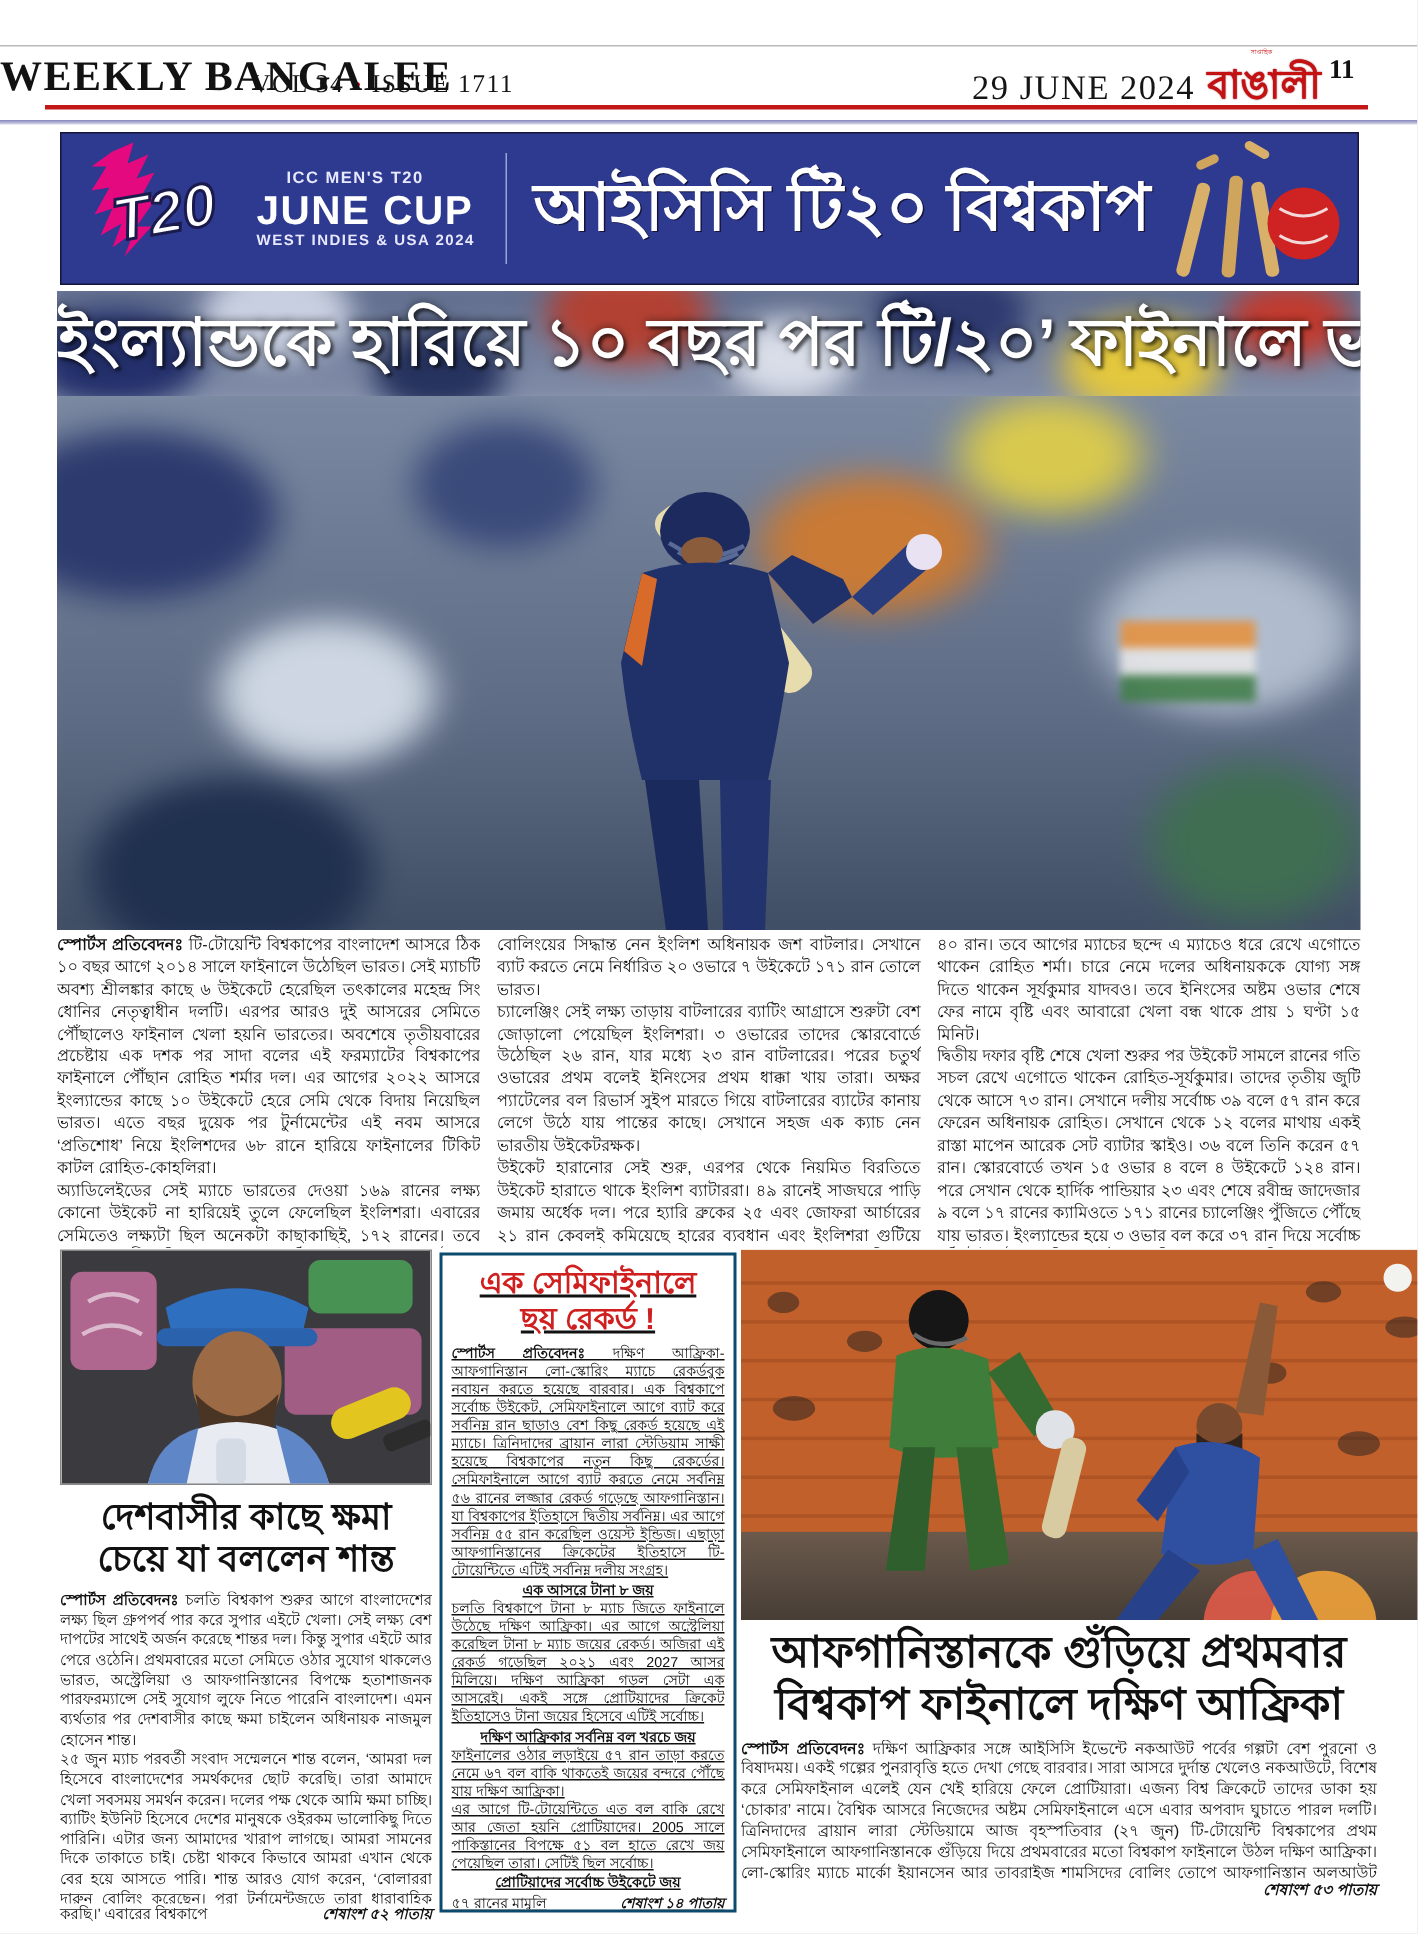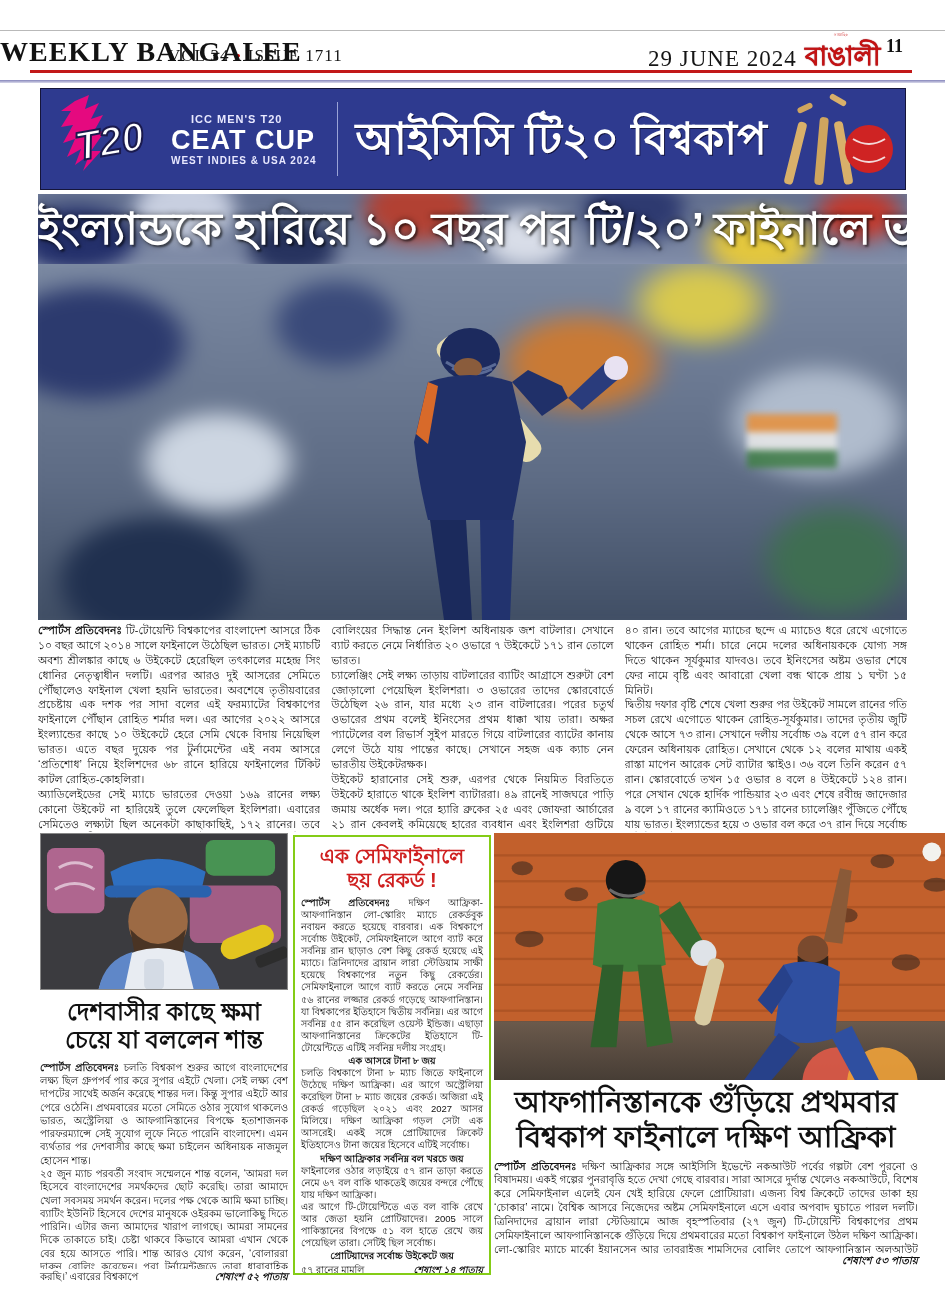--- a/index.html
+++ b/index.html
@@ -66,21 +66,21 @@
   .cols { position:absolute; top:623px; left:38px; width:869px; height:209px; display:flex; gap:11px; overflow:hidden; }
   .col { flex:1; font-size:10.8px; line-height:1.38; text-align:justify; white-space:pre-line; overflow:hidden; }
   .lead-label { font-weight:bold; }
   
   .bl { position:absolute; top:833px; left:40px; width:248px; }
   .bl-photo { width:248px; height:157px; overflow:hidden; position:relative; border:1px solid #888; }
   .bl h2 { margin-top:8px; text-align:center; font-size:24px; line-height:1.18; font-weight:bold; white-space:pre-line; }
   .bl .body { margin-top:6px; font-size:10px; line-height:1.33; text-align:justify; white-space:pre-line; overflow:hidden; height:208px; }
   .controw { display:flex; justify-content:space-between; font-size:10px; line-height:1.35; margin-top:1px; }
   .controw .cont { font-style:italic; font-weight:bold; white-space:nowrap; }
-  .mid { position:absolute; top:835px; left:293px; width:198px; height:440px; border:2px solid #84cc16; padding:5px 6px; overflow:hidden; }
+  .mid { position:absolute; top:835px; left:293px; width:198px; height:440px; border:2px solid #0c4a6e; padding:5px 6px; overflow:hidden;text-decoration:underline; }
   .mid h2 { color:#cf1f1f; text-align:center; font-size:20px; line-height:1.2; font-weight:bold; white-space:pre-line; margin:2px 0 5px; }
   .mid .p { font-size:9.5px; line-height:1.27; text-align:justify; white-space:pre-line; }
   .mid .sub { font-size:9.5px; line-height:1.4; font-weight:bold; text-align:center; }
   .mid .controw { font-size:9.5px; }
   .br { position:absolute; top:833px; left:494px; width:424px; }
   .br-photo { width:499px; height:247px; overflow:hidden; position:relative; }
   .br h2 { margin-top:5px; text-align:center; font-size:29px; line-height:1.2; font-weight:bold; white-space:pre-line; }
   .br .body { margin-top:5px; font-size:10.4px; line-height:1.33; text-align:justify; white-space:pre-line; overflow:hidden; height:93px; }
   .br .controw { font-size:10.4px; }
 </style>
@@ -103,21 +103,21 @@
   <div class="red-rule"></div>
   <div class="lav-rule"></div>
 
   <div class="banner">
     <svg class="t20logo" viewBox="0 0 110 92">
       <path d="M20 8 L34 2 L30 16 L44 10 L36 26 L48 22 L38 40 L50 38 L36 58 L46 58 L28 78 L34 62 L20 72 L26 56 L12 64 L20 46 L8 50 L18 32 L6 34 L16 18 L6 18 Z" fill="#e5097f"></path>
       <text x="55" y="62" font-size="40" font-weight="bold" font-style="italic" fill="#ffffff" stroke="#1a1a4d" stroke-width="2" text-anchor="middle" transform="rotate(-10 55 52)" font-family="Liberation Sans, sans-serif">T20</text>
     </svg>
     <div class="icc-text">
       <div class="l1">ICC MEN'S T20</div>
-      <div class="l2">CEAT CUP</div>
+      <div class="l2">JUNE CUP</div>
       <div class="l3">WEST INDIES &amp; USA 2024</div>
     </div>
     <div class="banner-div"></div>
     <div class="banner-title">আইসিসি টি২০ বিশ্বকাপ</div>
     <svg class="stumps" viewBox="0 0 130 96">
       <rect x="22" y="30" width="9" height="64" rx="4" fill="#d9b06a" transform="rotate(14 26 62)"></rect>
       <rect x="48" y="26" width="9" height="68" rx="4" fill="#cfa55e" transform="rotate(5 52 60)"></rect>
       <rect x="70" y="30" width="9" height="64" rx="4" fill="#d9b06a" transform="rotate(-10 74 62)"></rect>
       <rect x="60" y="6" width="18" height="6" rx="3" fill="#d9b06a" transform="rotate(30 69 9)"></rect>
       <rect x="28" y="14" width="16" height="6" rx="3" fill="#cfa55e" transform="rotate(-25 36 17)"></rect>

